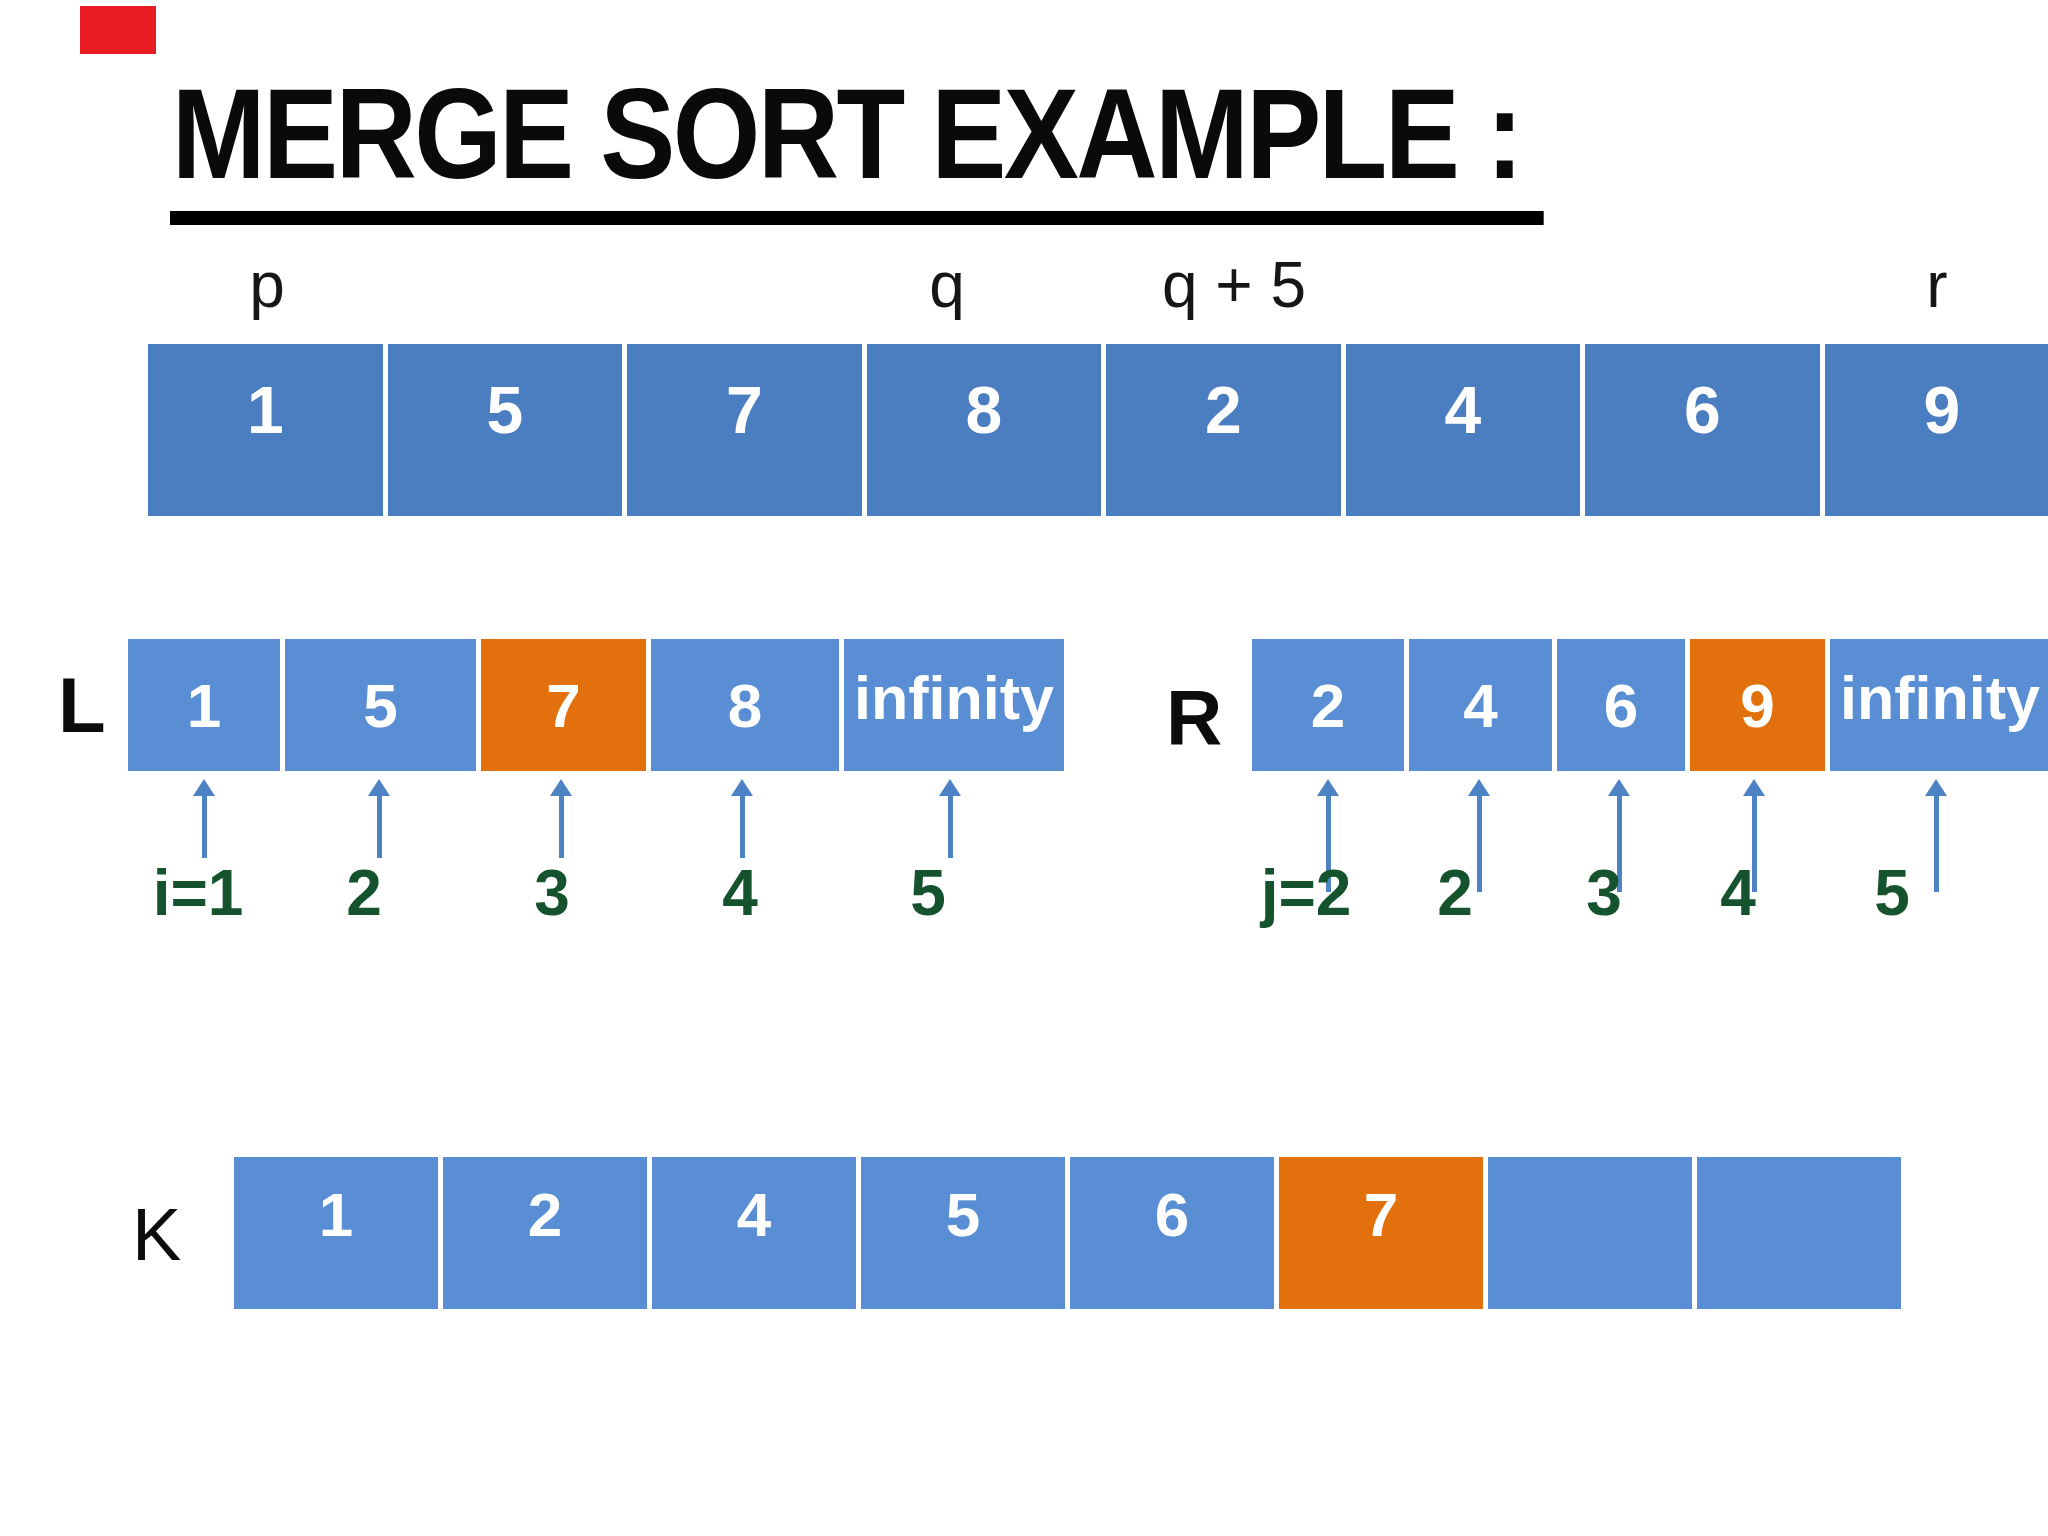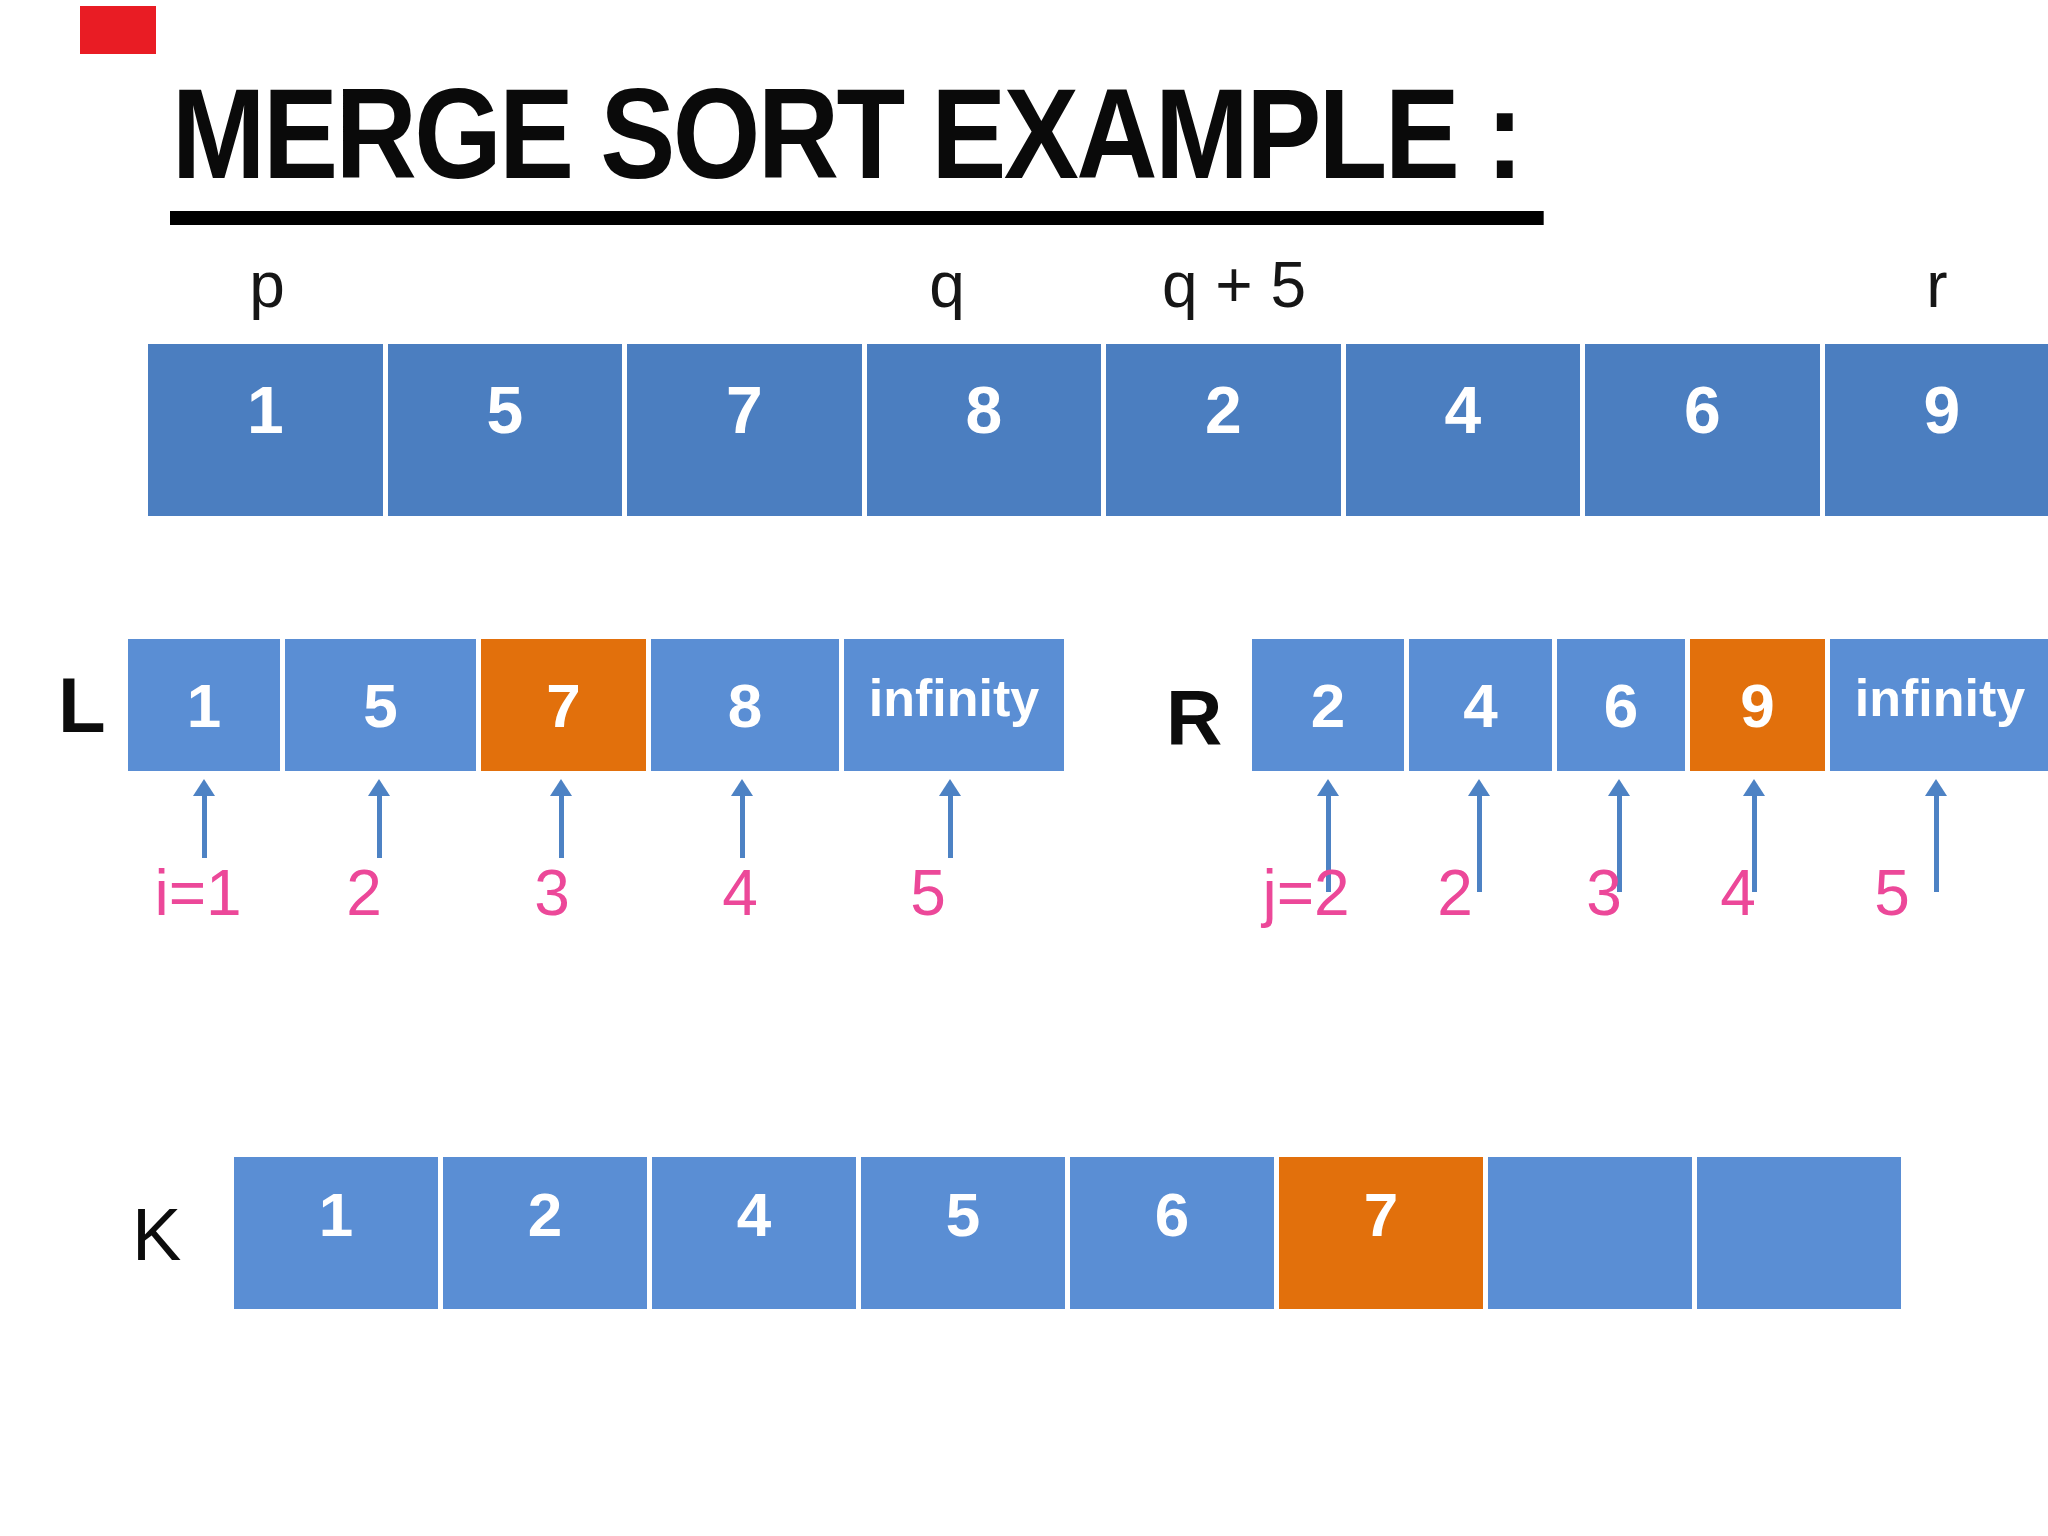--- a/index.html
+++ b/index.html
@@ -26,41 +26,41 @@
   }
   
   .top-row{left:106px;top:344px;width:1911px;height:172px;}
   .top-cell{flex:1;background:var(--top-cell-blue,#4b7ec0);
     align-items:flex-start;padding-top:28px;font-size:66px;}
   
   .mid-row{top:639px;height:132px;}
   .row-l{left:86px;}
   .row-r{left:1210px;}
   .mid-cell{background:var(--light-cell-blue,#5a8ed4);font-size:62px;}
-  .mid-cell.inf{font-size:52px;padding-bottom:14px;}
+  .mid-cell.inf{font-size:61px;padding-bottom:14px;}
   .orange{background:var(--highlight-orange,#e2700c) !important;}
   
   .k-row{left:192px;top:1157px;height:152px;}
   .k-cell{width:204px;background:var(--light-cell-blue,#5a8ed4);
     align-items:flex-start;padding-top:22px;font-size:62px;}
   
   .side-label{position:absolute;font-size:78px;font-weight:bold;color:#0c0c0c;}
   .label-l{left:16px;top:660px;}
   .label-r{left:1124px;top:672px;}
   .label-k{left:90px;top:1192px;font-weight:normal;font-size:74px;}
   
   .arrow{position:absolute;top:779px;width:24px;display:flex;flex-direction:column;align-items:center;}
   .arrow::before{content:"";width:0;height:0;
     border-left:11px solid transparent;border-right:11px solid transparent;
     border-bottom:17px solid var(--arrow-blue,#4d82c4);}
   .arrow::after{content:"";width:5px;height:62px;background:var(--arrow-blue,#4d82c4);}
   .arrow.tall::after{height:96px;}
   
   .idx-label{position:absolute;top:856px;transform:translateX(-50%);
-    font-size:64px;font-weight:normal;color:#ec4899;white-space:nowrap;}
+    font-size:64px;font-weight:bold;color:#14532d;white-space:nowrap;}
 </style>
 </head>
 <body>
 
 <div class="slide">
 
   <div class="red-marker"></div>
 
   <div class="title">MERGE SORT EXAMPLE :</div>
 

